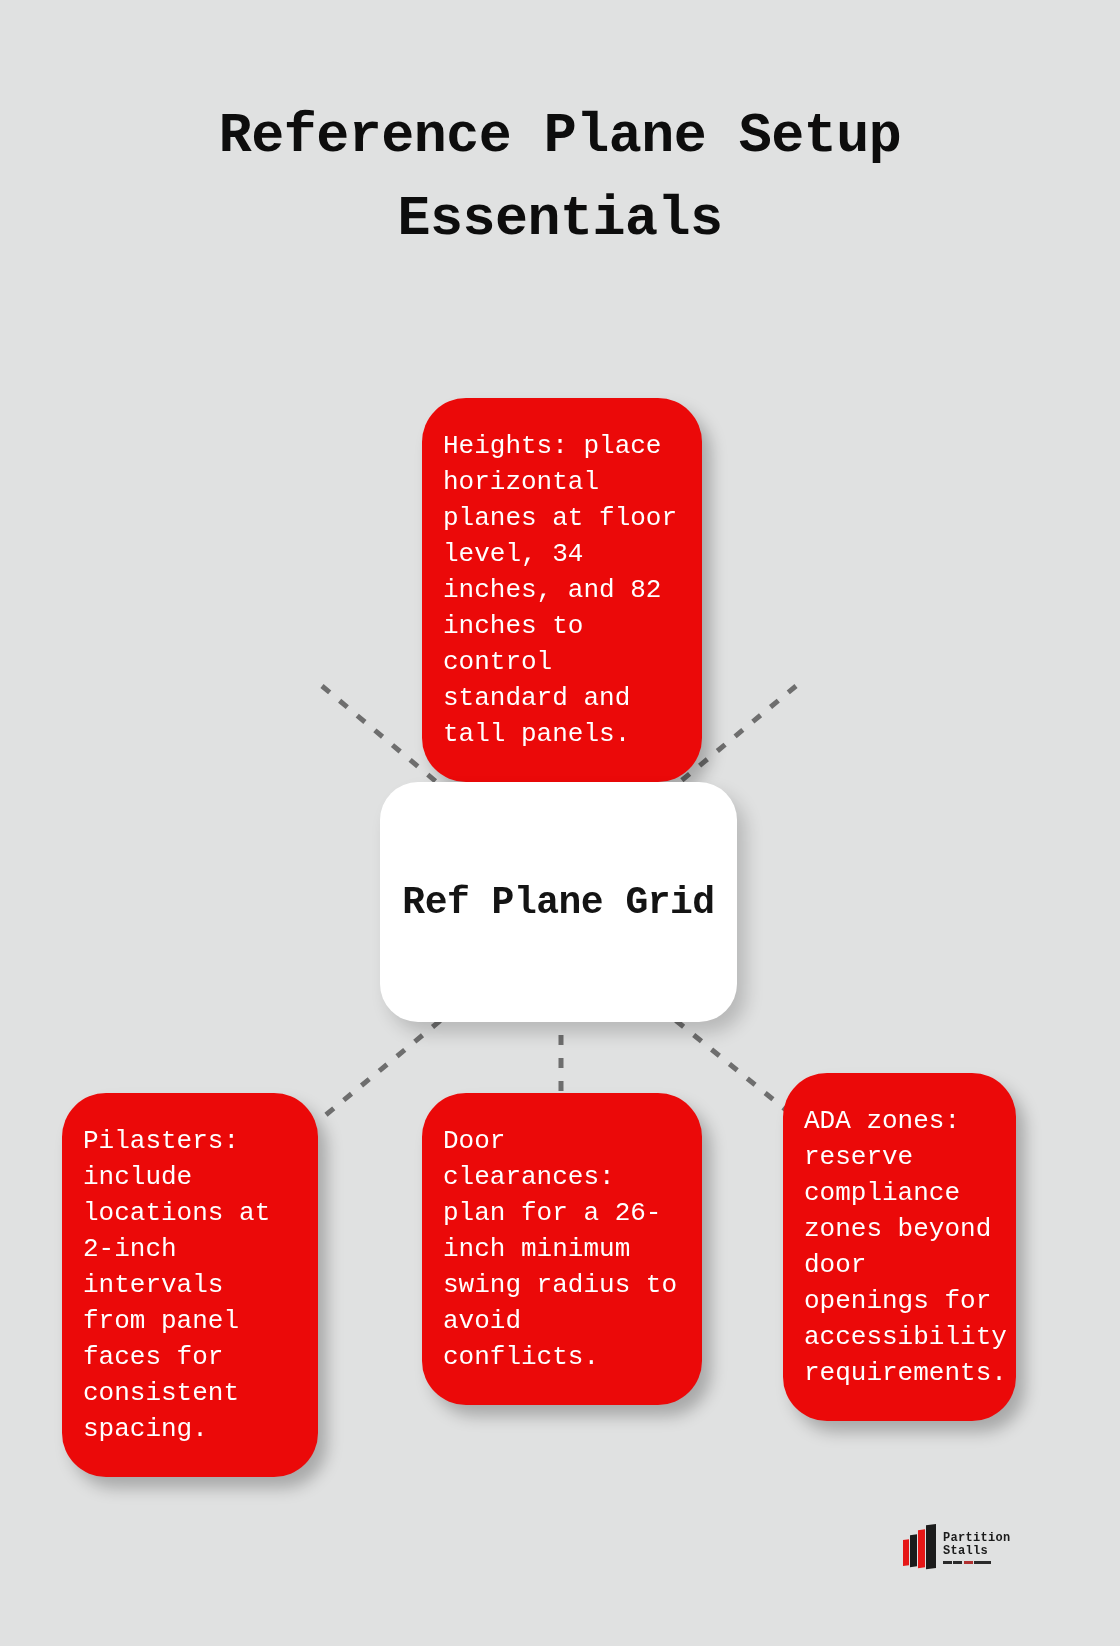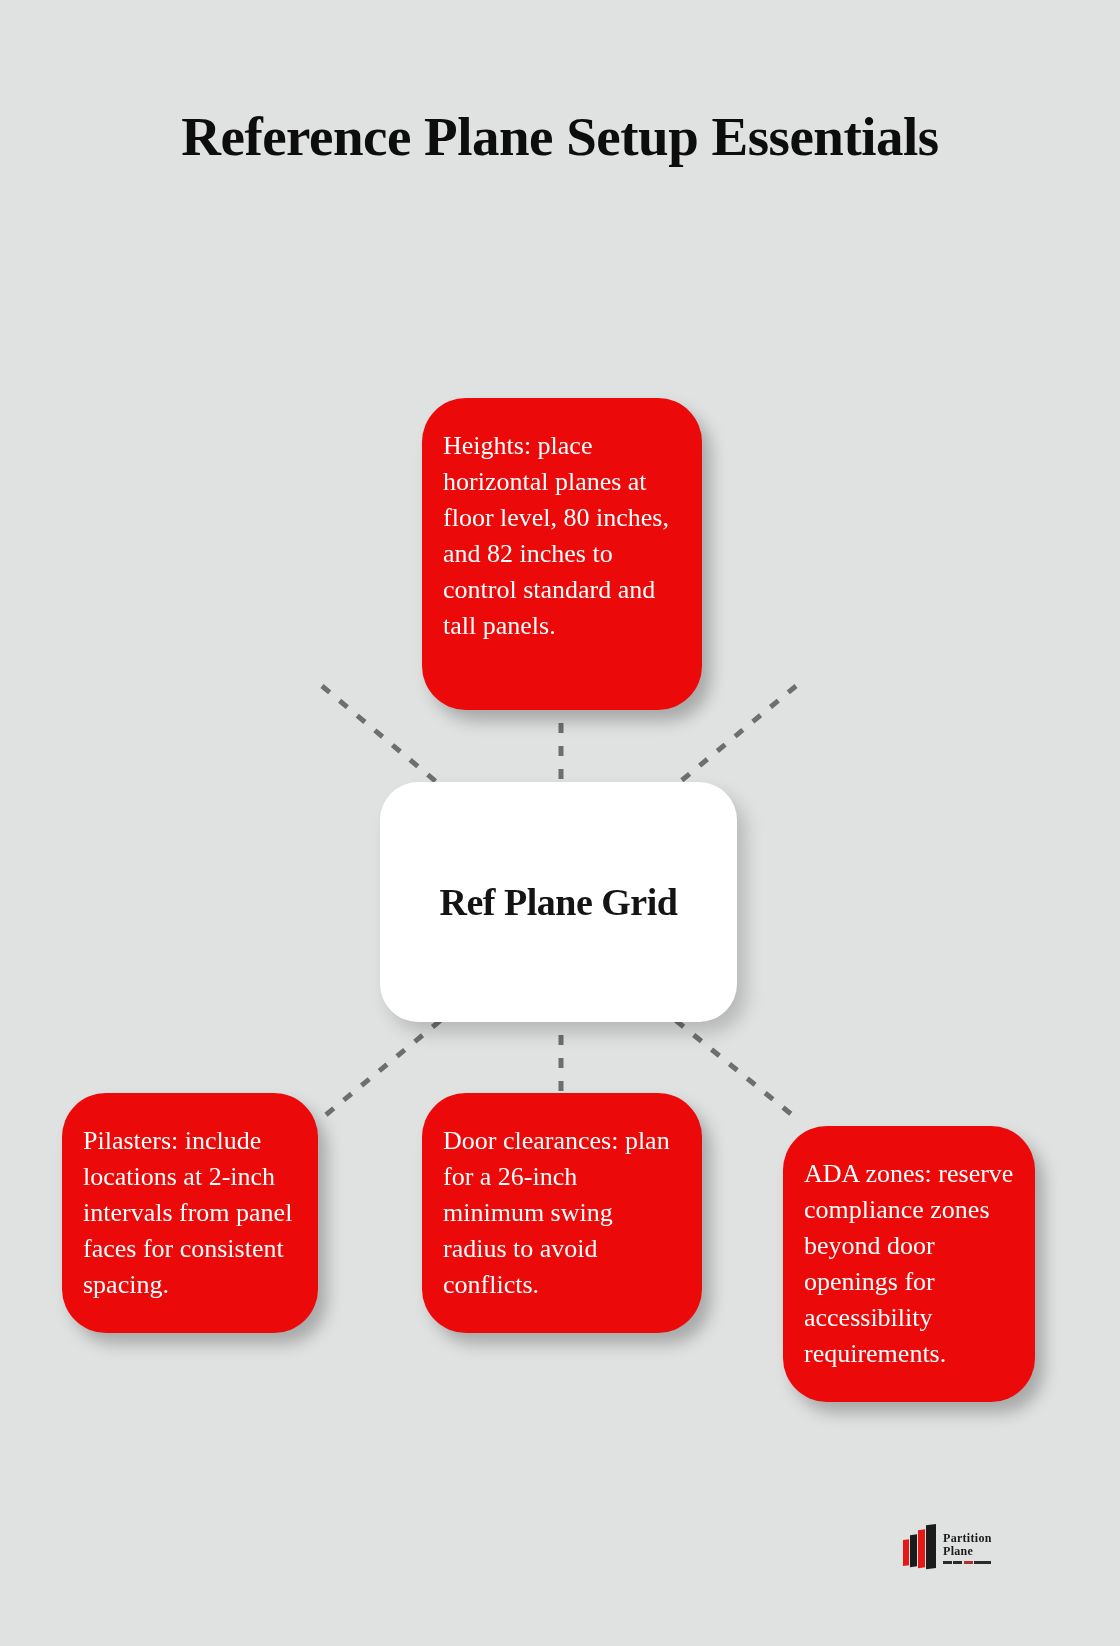--- a/index.html
+++ b/index.html
@@ -13,21 +13,21 @@
     --logo-red:#e61717;
   }
   *{margin:0;padding:0;box-sizing:border-box;}
   html,body{background:#cfcfcf;}
   .canvas{
     position:relative;
     width:1120px;height:1646px;
     margin:0 auto;
     background:var(--background);
     overflow:hidden;
-    font-family:Liberation Serif, serif;
+    font-family:Liberation Mono, monospace;
   }
   .title{
     position:absolute;
     top:96px;left:0;right:0;
     margin:0 auto;
     max-width:860px;
     text-align:center;
     font-size:55px;
     line-height:1.5;
     font-weight:700;
@@ -55,21 +55,21 @@
   .card p{
     font-size:26px;
     line-height:36px;
     font-weight:400;
   }
   .card.tl{left:62px;  top:398px;  width:280px; min-height:312px;}
   .card.tm{left:422px; top:398px;  width:280px; min-height:312px;}
   .card.tr{left:783px; top:398px;  width:277px; min-height:312px;}
   .card.bl{left:62px;  top:1093px; width:256px;}
   .card.bm{left:422px; top:1093px; width:280px;}
-  .card.br{left:783px; top:1126px; width:252px;}
+  .card.br{left:783px; top:1073px; width:233px;}
   .center-node{
     position:absolute;
     left:380px;top:782px;
     width:357px;height:240px;
     background:var(--card-white);
     border-radius:38px;
     box-shadow:9px 11px 18px rgba(0,0,0,0.18);
     display:flex;align-items:center;justify-content:center;
   }
   .center-node h2{
@@ -119,21 +119,21 @@
   <svg class="connectors" viewBox="0 0 1120 1646" xmlns="http://www.w3.org/2000/svg">
     <line x1="322" y1="686" x2="458" y2="800"></line>
     <line x1="561" y1="700" x2="561" y2="792"></line>
     <line x1="796" y1="686" x2="658" y2="800"></line>
     <line x1="458" y1="1006" x2="322" y2="1118"></line>
     <line x1="561" y1="1012" x2="561" y2="1103"></line>
     <line x1="658" y1="1006" x2="796" y2="1118"></line>
   </svg>
 
   <div class="card tm">
-    <p>Heights: place horizontal planes at floor level, 80 inches, and 82 inches to control standard and tall panels.</p>
+    <p>Heights: place horizontal planes at floor level, 34 inches, and 82 inches to control standard and tall panels.</p>
   </div>
 
   <div class="center-node">
     <h2>Ref Plane Grid</h2>
   </div>
 
   <div class="card bl">
     <p>Pilasters: include locations at 2-inch intervals from panel faces for consistent spacing.</p>
   </div>
   <div class="card bm">
@@ -145,18 +145,18 @@
 
   <div class="brand">
     <span class="brand-bars">
       <i class="bar1"></i>
         <i class="bar2"></i>
         <i class="bar3"></i>
         <i class="bar4"></i>
     </span>
     <span class="brand-text">
       <b>Partition</b>
-      <b>Plane</b>
+      <b>Stalls</b>
       <span class="brand-tagline"></span>
     </span>
   </div>
 
 </div>
 
 </body></html>

